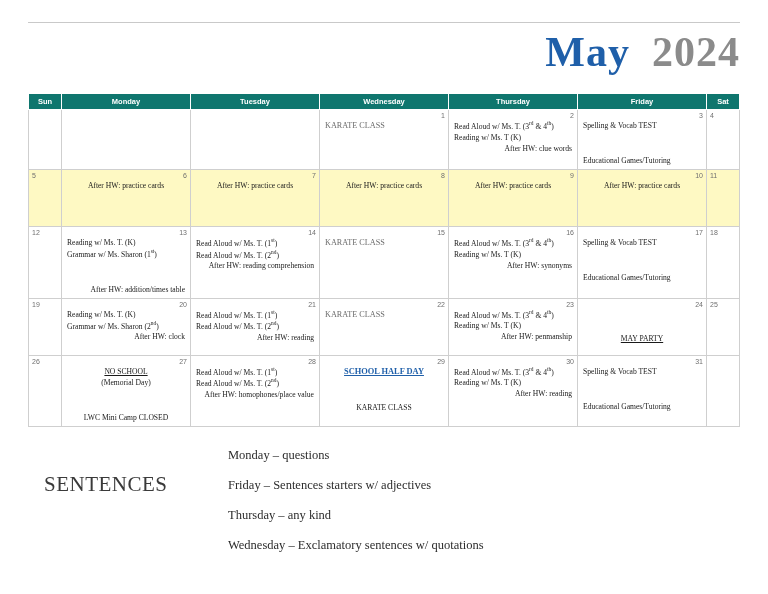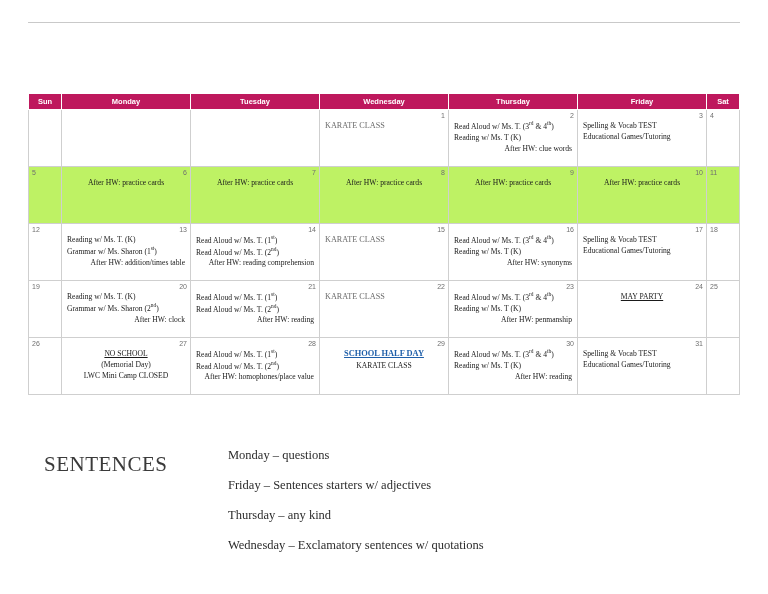--- a/index.html
+++ b/index.html
@@ -57,40 +57,40 @@
   
   .calendar {
     position: absolute;
     left: 28px;
     top: 93px;
     width: 712px;
     border-collapse: collapse;
     table-layout: fixed;
   }
   .calendar th {
-    background: #be185d;
+    background: #0f766e;
     color: #ffffff;
     font-family: "Liberation Sans", sans-serif;
     font-size: 7.5px;
     font-weight: bold;
     height: 13px;
     border: 1px solid #ffffff;
     text-align: center;
     vertical-align: middle;
   }
   .calendar th.narrow { width: 30px; }
   .calendar td {
     border: 1px solid #cfcfcf;
     vertical-align: top;
     padding: 0;
     height: 56px;
     background: #ffffff;
   }
   .calendar td.shade {
-    background: #bef264;
+    background: #fef9c3;
   }
   .daynum {
     font-family: "Liberation Sans", sans-serif;
     font-size: 7px;
     color: #6f6f6f;
     padding: 2px 3px 0 3px;
     display: block;
   }
   .daynum.right { text-align: right; }
   .daynum.left { text-align: left; }
@@ -111,28 +111,28 @@
     color: #6b6b6b;
     padding-top: 14px;
   }
   .cell-body .blue-center {
     text-align: center;
     font-size: 8.4px;
     font-weight: bold;
     color: #1f5fa9;
     text-decoration: underline;
   }
-  .cell-body .spaced { margin-top: 0; }
+  .cell-body .spaced { margin-top: 24px; }
   sup { font-size: 5.4px; vertical-align: super; }
 
   
   .sentences-heading {
     position: absolute;
     left: 44px;
-    top: 452px;
+    top: 472px;
     font-family: "Liberation Serif", serif;
     font-size: 21px;
     color: #3a3a3a;
     letter-spacing: 0.5px;
   }
   .sentences-list {
     position: absolute;
     left: 228px;
     top: 448px;
     width: 470px;
@@ -144,20 +144,24 @@
     margin-bottom: 15px;
   }
 </style>
 </head>
 <body>
 
 <div class="page">
 
   <div class="top-rule"></div>
 
+  <div class="title-row">
+    <span class="title-month">May</span>
+    <span class="title-year">2024</span>
+  </div>
 
   <table class="calendar">
     <thead>
       <tr>
         <th class="narrow">Sun</th>
         <th>Monday</th>
         <th>Tuesday</th>
         <th>Wednesday</th>
         <th>Thursday</th>
         <th>Friday</th>

